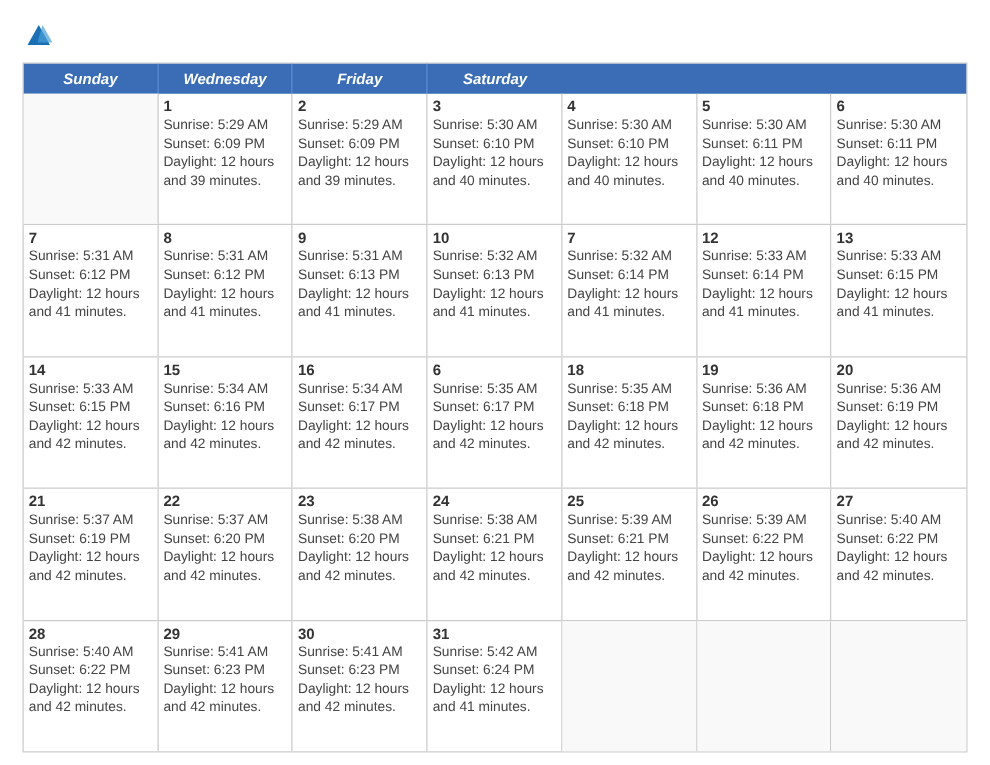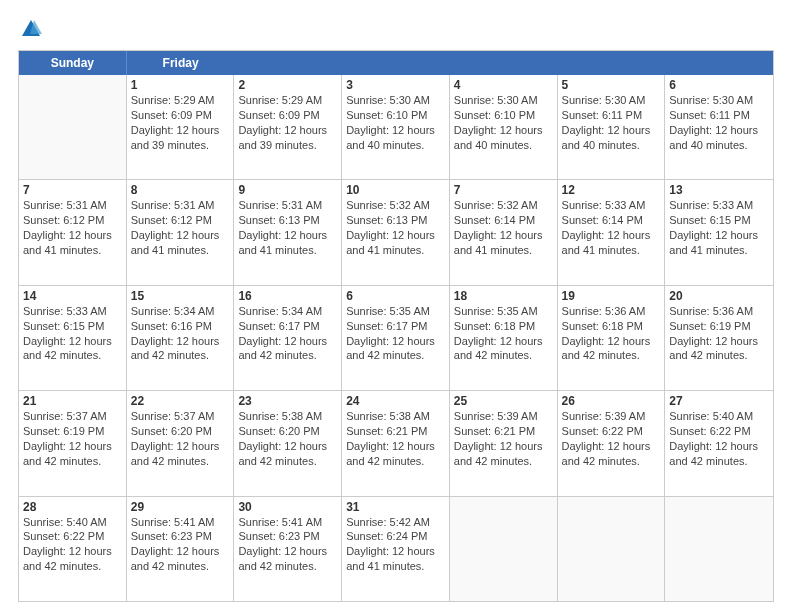--- a/index.html
+++ b/index.html
@@ -71,20 +71,21 @@
       grid-template-columns: repeat(7, 1fr);
       background: #3a6db5;
     }
     .cal-header-cell {
       color: #fff;
       font-size: 12px;
       font-weight: bold;
       text-align: center;
       padding: 5px 2px;
       border-right: 1px solid #5a8cd5;
+      font-style: italic;
     }
     .cal-header-cell:last-child { border-right: none; }
     .cal-body {
       flex: 1;
       display: flex;
       flex-direction: column;
     }
     .cal-row {
       display: grid;
       grid-template-columns: repeat(7, 1fr);
@@ -131,21 +132,23 @@
     </div>
     <div class="header-right">
       <div class="month-title"></div>
       <div class="location-title"></div>
     </div>
   </div>
 
   <div class="calendar">
     <div class="cal-header" id="cal-header">
         <div class="cal-header-cell">Sunday</div>
+        <div class="cal-header-cell">Wednesday</div>
         <div class="cal-header-cell">Friday</div>
+        <div class="cal-header-cell">Saturday</div>
       </div>
     <div class="cal-body" id="cal-body">
         <div class="cal-row">
           <div class="cal-cell empty"></div>
           <div class="cal-cell">
             <div class="day-num">1</div>
             <div class="day-info" style="white-space: pre-line;">Sunrise: 5:29 AM
 Sunset: 6:09 PM
 Daylight: 12 hours
 and 39 minutes.</div>

